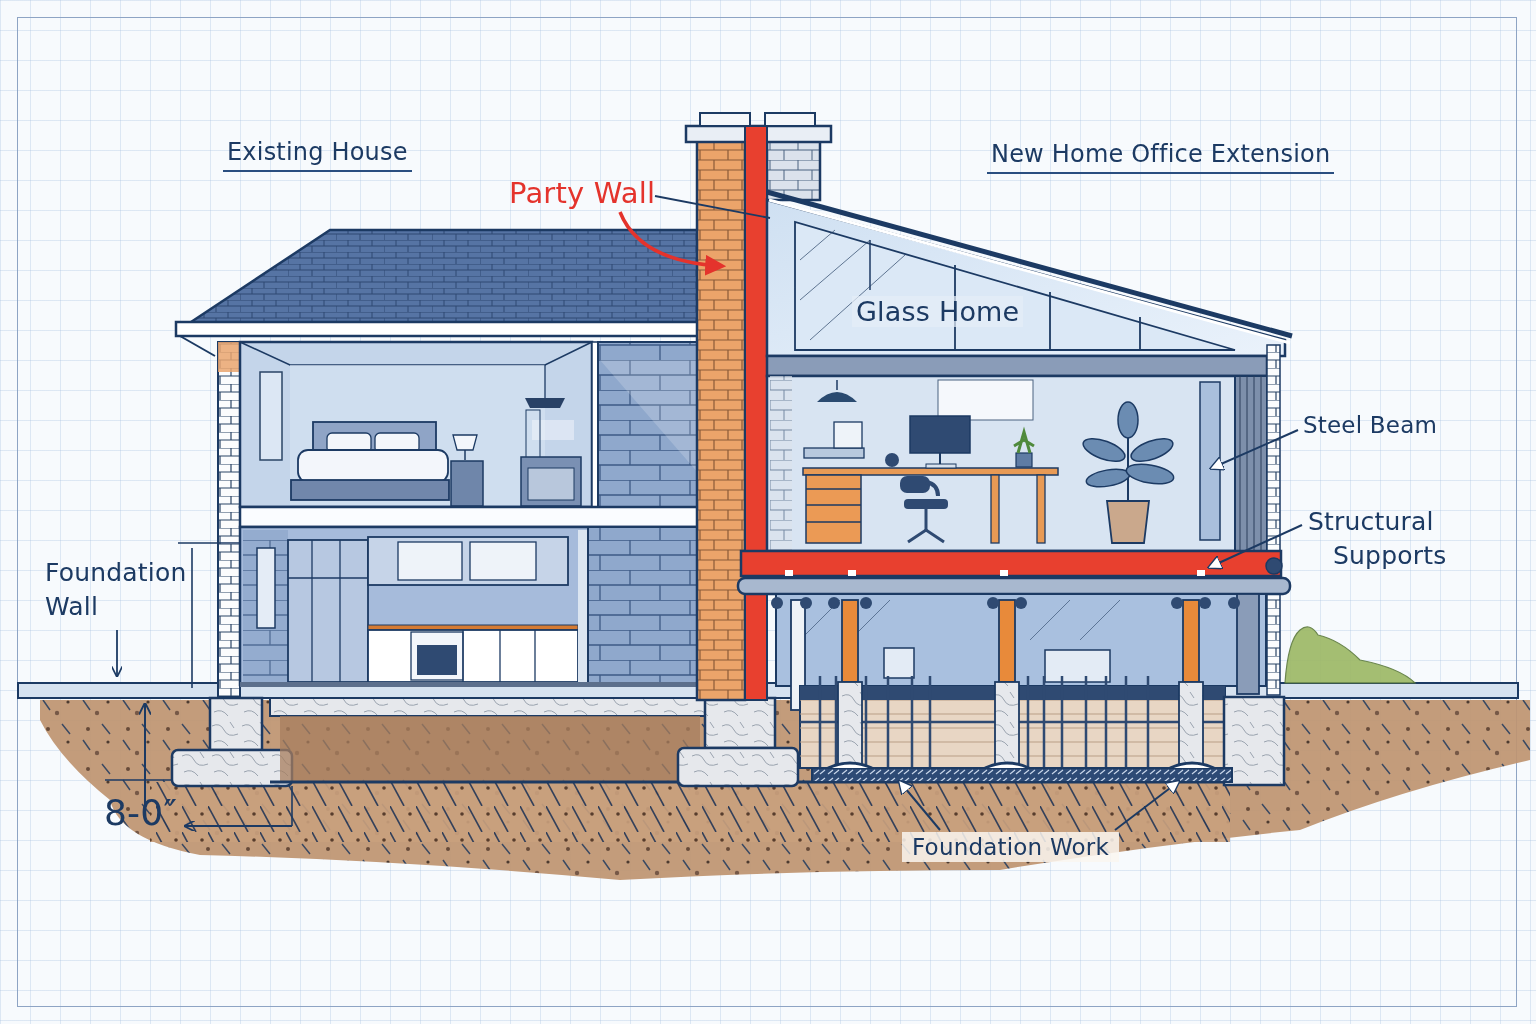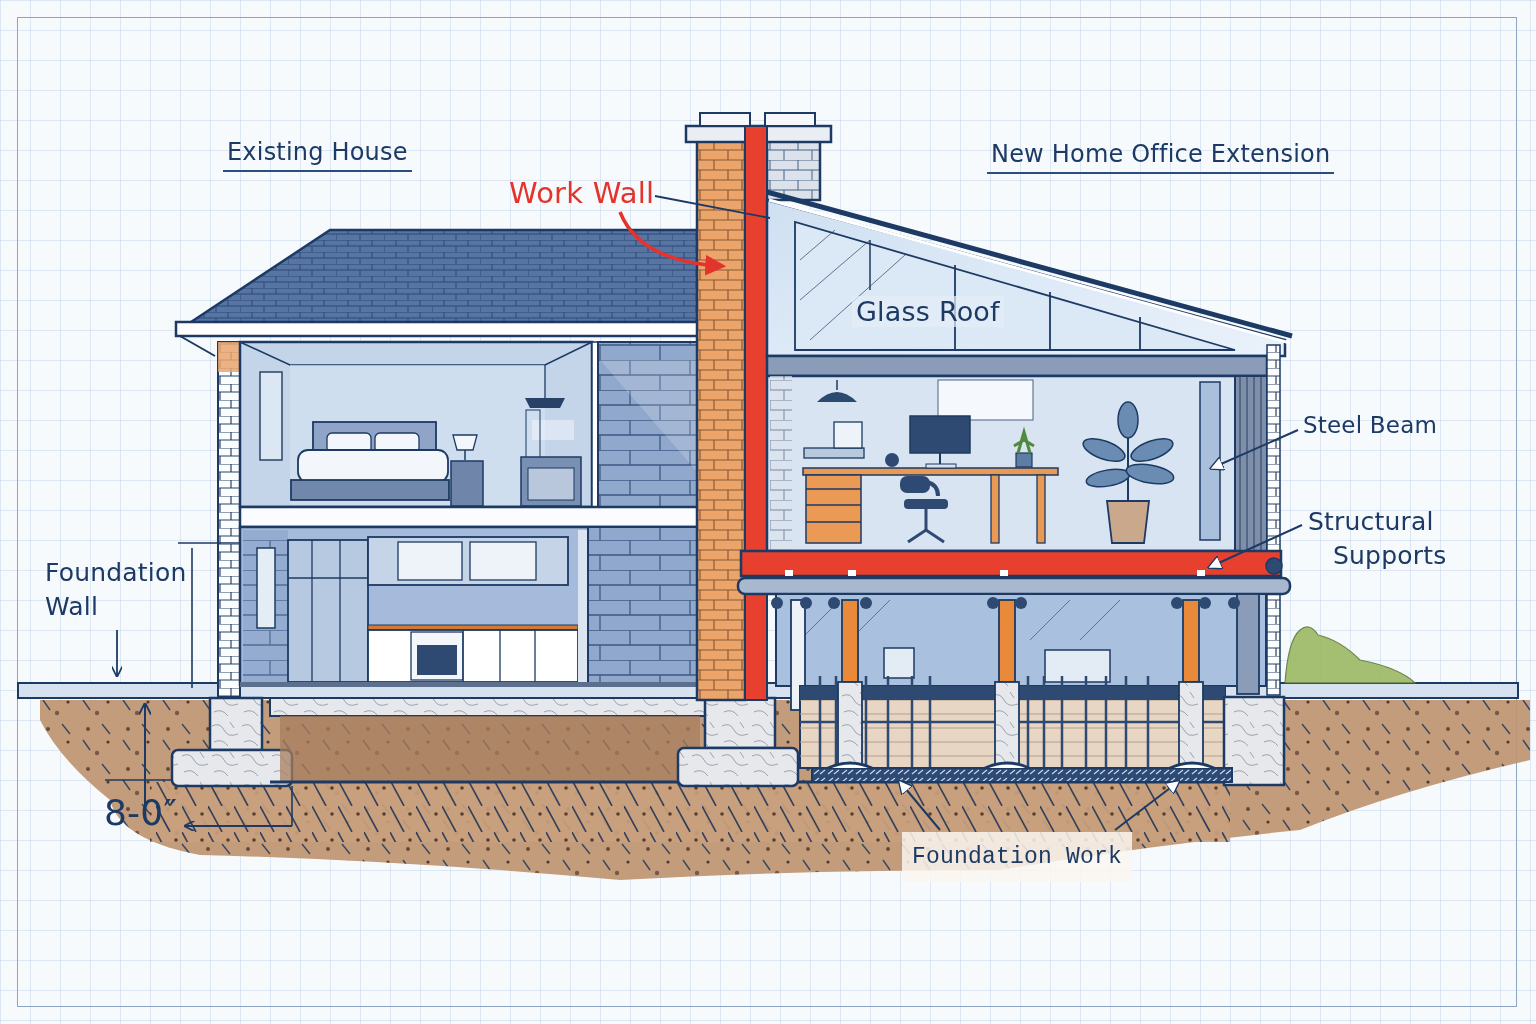--- a/index.html
+++ b/index.html
@@ -299,25 +299,25 @@
     <line x1="192" y1="548" x2="192" y2="688" stroke="#1c3a63" stroke-width="1.6"></line>
     <line x1="178" y1="543" x2="240" y2="543" stroke="#1c3a63" stroke-width="1.6"></line>
     <line x1="292" y1="826" x2="186" y2="826" stroke="#1c3a63" stroke-width="1.8" marker-end="url(#ahd)"></line>
     <line x1="292" y1="786" x2="292" y2="826" stroke="#1c3a63" stroke-width="1.6"></line>
     <line x1="105" y1="780" x2="172" y2="780" stroke="#1c3a63" stroke-width="1.6"></line>
   </g>
 </svg>
 
 <div class="label title-label" style="left:223px; top:138px;text-align:center;">Existing House</div>
 <div class="label title-label" style="left:987px; top:140px;">New Home Office Extension</div>
-<div class="label callout red" style="left:509px; top:176px; font-size:29px;">Work Wall</div>
-<div class="label callout" style="left:852px; top:296px; font-size:27px; background:rgba(230,238,248,0.7); padding:0 4px;">Glass Roof</div>
+<div class="label callout red" style="left:509px; top:176px; font-size:29px;">Party Wall</div>
+<div class="label callout" style="left:852px; top:296px; font-size:27px; background:rgba(230,238,248,0.7); padding:0 4px;">Glass Home</div>
 <div class="label callout" style="left:1303px; top:412px;">Steel Beam</div>
 <div class="label sub" style="left:1308px; top:505px;">
   <div>Structural</div>
   <div style="padding-left:4px;margin-left:21px;">Supports</div>
 </div>
 <div class="label sub" style="left:45px; top:556px; text-align:left; width:145px;">
   <div>Foundation</div>
   <div>Wall</div>
 </div>
 <div class="label callout" style="left:104px; top:792px; font-size:36px;">8-0″</div>
-<div class="label callout" style="left:902px; top:832px; background:rgba(250,246,240,0.85); padding:12px 10px;font-family:Liberation Mono, monospace;">Foundation Work</div>
+<div class="label callout" style="left:902px; top:832px; background:rgba(250,246,240,0.85); padding:2px 10px;">Foundation Work</div>
 
 </body></html>

